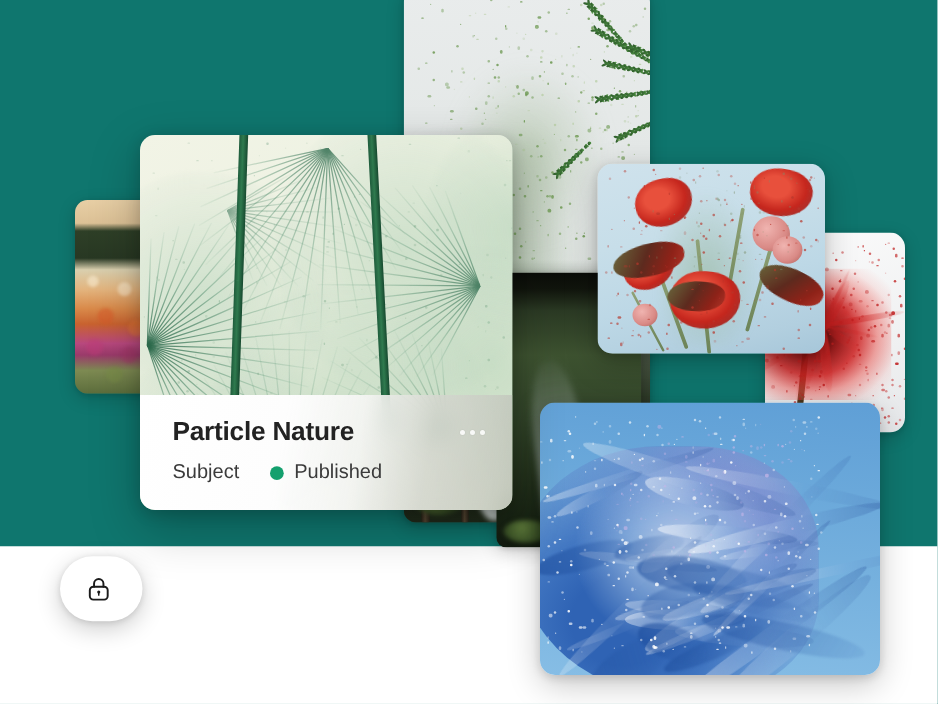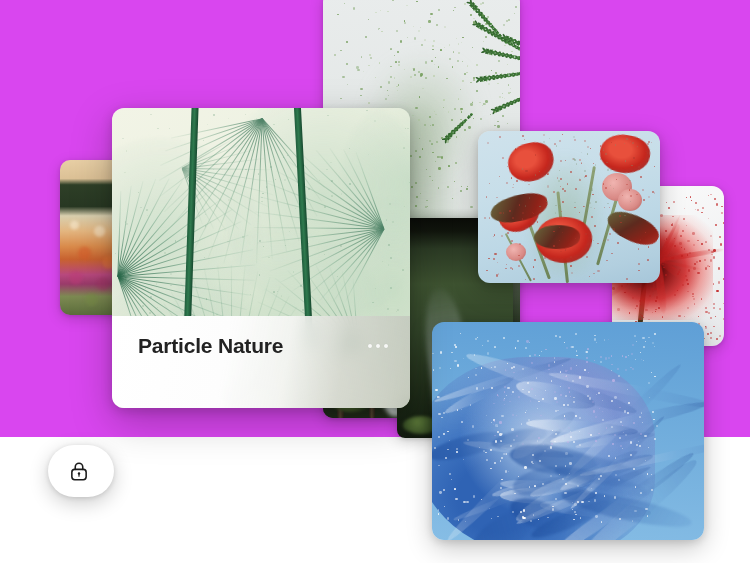--- a/index.html
+++ b/index.html
@@ -2,21 +2,21 @@
 <html><head>
 <meta charset="utf-8">
 <style>
   * { margin:0; padding:0; box-sizing:border-box; }
   html, body {
     width:750px; height:563px;
     background:#ffffff;
     font-family:"Liberation Sans", sans-serif;
     overflow:hidden;
   }
-  #stage { position:relative; width:750px; height:437px; background:#d946ef; }
+  #stage { position:relative; width:750px; height:437px; background:#0f766e; }
 
   .card { position:absolute; overflow:hidden; }
   .shadow-sm { box-shadow:0 4px 14px rgba(0,0,0,.18), 0 1px 4px rgba(0,0,0,.12); }
   .shadow-md { box-shadow:0 8px 26px rgba(0,0,0,.22), 0 2px 8px rgba(0,0,0,.14); }
   .shadow-lg { box-shadow:0 14px 40px rgba(0,0,0,.26), 0 3px 12px rgba(0,0,0,.16); }
 
   .art { position:absolute; inset:0; }
 
   
   #card-fern { left:323px; top:-8px; width:197px; height:426px; border-radius:10px; }
@@ -1905,20 +1905,27 @@
           <span class="dust" style="width: 1.10159px; height: 1.10159px; left: 15.254px; top: 259.865px; background: rgb(78, 138, 102); opacity: 0.22;"></span>
           <span class="dust" style="width: 1.15602px; height: 1.15602px; left: 175.773px; top: 10.7628px; background: rgb(78, 138, 102); opacity: 0.22;"></span>
           <span class="dust" style="width: 1.63299px; height: 1.63299px; left: 218.989px; top: 71.9482px; background: rgb(78, 138, 102); opacity: 0.26;"></span>
           <span class="dust" style="width: 1.73733px; height: 1.73733px; left: 292.686px; top: 19.5001px; background: rgb(78, 138, 102); opacity: 0.24;"></span>
           <span class="dust" style="width: 1.42275px; height: 1.42275px; left: 8.83362px; top: 237.685px; background: rgb(78, 138, 102); opacity: 0.25;"></span>
         </div>
     </div>
 
     <div id="card-footer">
       <div id="footer-title">Particle Nature</div>
+      <div id="footer-meta">
+        <span id="footer-subject">Subject</span>
+        <span id="status-wrap">
+          <span id="status-dot"></span>
+          <span id="status-label">Published</span>
+        </span>
+      </div>
       <div id="more-btn" title="More options">
         <span></span>
         <span></span>
         <span></span>
       </div>
     </div>
   </div>
 
   <div id="badge">
     <svg id="lock-icon" viewBox="0 0 24 24" fill="none">

